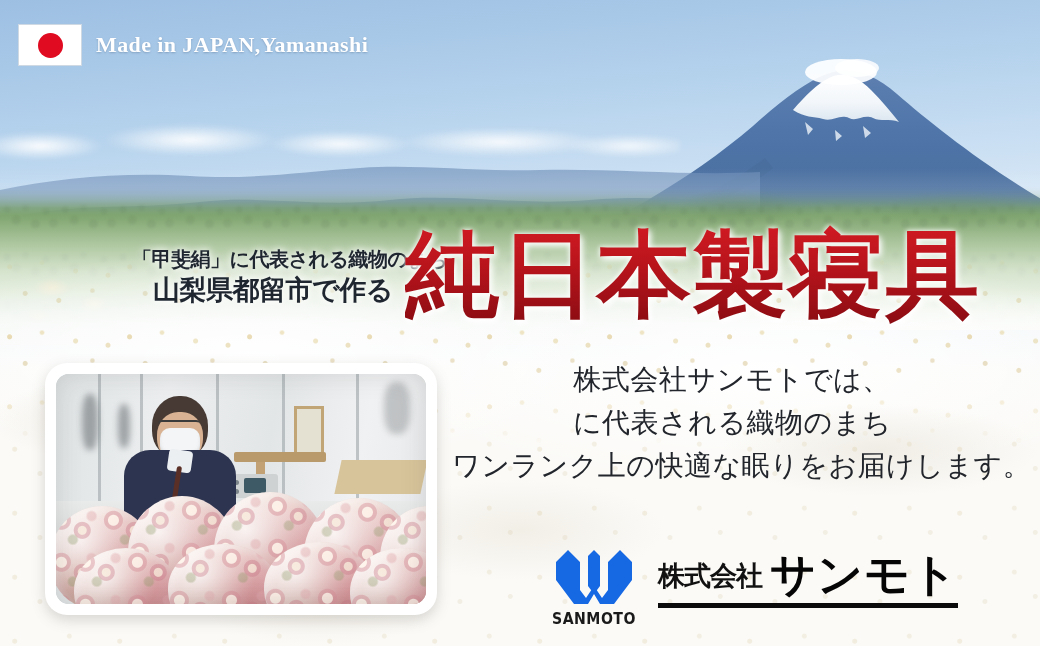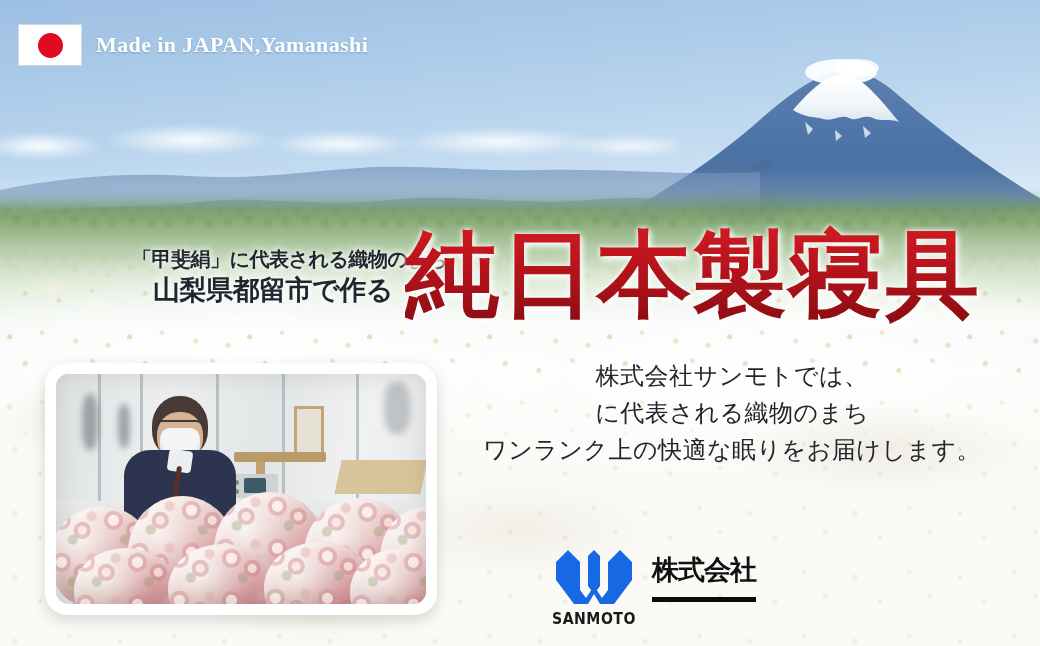--- a/index.html
+++ b/index.html
@@ -198,41 +198,41 @@
     color:transparent;
     -webkit-text-fill-color:transparent;
     filter:drop-shadow(2px 3px 3px rgba(255,255,255,.9)) drop-shadow(-1px -1px 2px rgba(255,255,255,.7));
   }
 
   
   .copy {
     position:absolute; left:452px; top:358px; width:560px;
     text-align:center;
     font-family:"Liberation Serif", serif;
-    font-size:24px; font-weight:400; color:#22262c;
+    font-size:28px; font-weight:400; color:#22262c;
     line-height:1.54;
     letter-spacing:.5px;
   }
   .copy div { white-space:nowrap; }
 
   
   .logo {
     position:absolute; left:548px; top:546px;
     display:flex; align-items:flex-start;
   }
   .logo-mark { width:96px; position:relative; }
   .logo-mark svg { display:block; width:92px; height:62px; }
   .logo-sanmoto {
     font-family:"DejaVu Sans", sans-serif;
     font-size:15px; font-weight:700; color:#1a1a1a;
     letter-spacing:.5px; text-align:center;
     width:92px; margin-top:2px;
     transform:scaleX(.94);
   }
-  .logo-words { margin-left:8px; padding-top:6px; }
+  .logo-words { margin-left:14px; padding-top:6px; }
   .logo-words-row { display:flex; align-items:flex-end; white-space:nowrap; }
   .logo-kk {
     font-family:"DejaVu Sans", sans-serif;
     font-size:27px; font-weight:700; color:#111;
     letter-spacing:-1px; padding-bottom:3px;
   }
   .logo-name {
     font-family:"DejaVu Sans", sans-serif;
     font-size:45px; font-weight:700; color:#050505;
     letter-spacing:1px; margin-left:8px; line-height:1;
@@ -400,20 +400,21 @@
         <path d="M8 16 L20 4 L32 16 L32 44 L38 52 L46 40 L46 4 L46 4
                  L46 40 L54 52 L60 44 L60 16 L72 4 L84 16 L84 34
                  L66 58 L52 58 L46 48 L40 58 L26 58 L8 34 Z" fill="#1668e3"></path>
         <path d="M40 10 L46 4 L52 10 L52 40 L46 48 L40 40 Z" fill="#1668e3"></path>
       </svg>
       <div class="logo-sanmoto">SANMOTO</div>
     </div>
     <div class="logo-words">
       <div class="logo-words-row">
         <span class="logo-kk">株式会社</span>
+        <span class="logo-name">サンモト</span>
       </div>
       <div class="logo-rule"></div>
     </div>
   </div>
 
   <div class="photo-card">
     <div class="photo-inner">
       <div class="ph ph-wall"></div>
       <div class="ph ph-panel" style="left:42px;"></div>
       <div class="ph ph-panel" style="left:84px;"></div>

